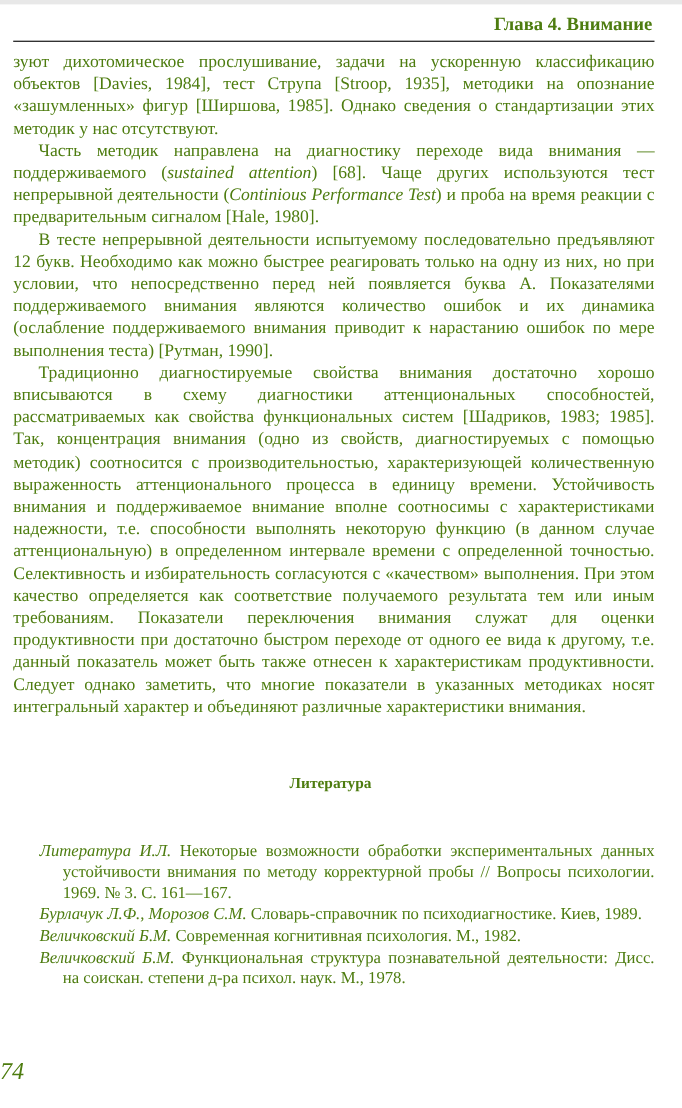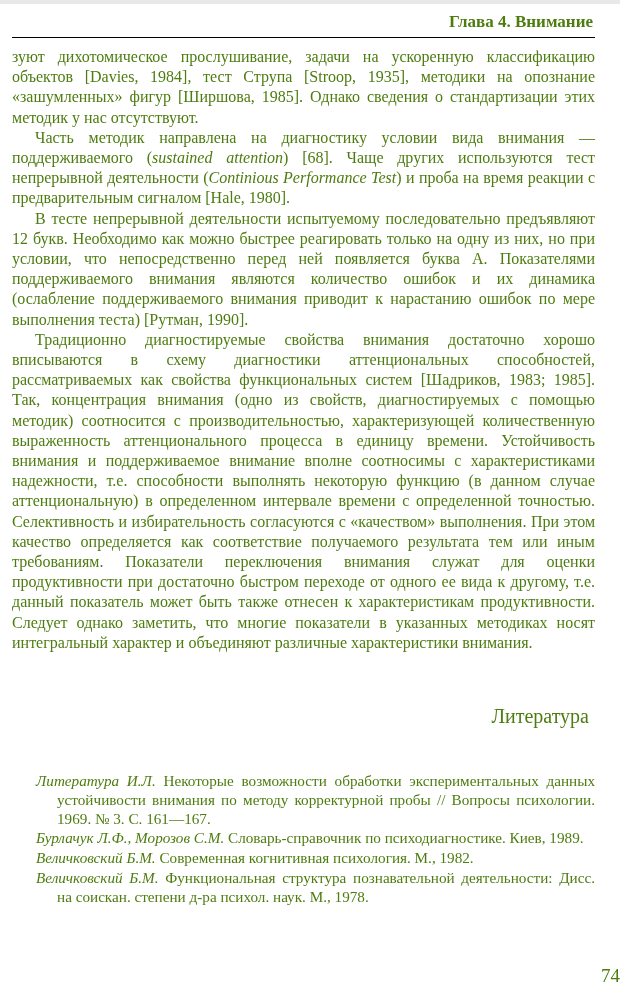--- a/index.html
+++ b/index.html
@@ -34,56 +34,57 @@
   .body-text p {
     margin: 0;
     font-size: 16px;
     line-height: 20.2px;
     text-align: justify;
   }
   .body-text p.indent {
     text-indent: 23px;
   }
   .lit-heading {
-    text-align: right;
-    font-weight: normal;
-    font-size: 20px;
+    text-align: center;
+    font-weight: bold;
+    font-size: 14px;
     margin: 52px 6px 44px 0;
   }
   .bibliography p {
     margin: 0 0 1px 24px;
     padding-left: 21px;
     text-indent: -21px;
     font-size: 15.2px;
     line-height: 18.8px;
     text-align: justify;
   }
   .page-number {
     position: absolute;
     left: 0;
     right: 0;
     bottom: 24px;
-    text-align: right;
-    font-size: 19px;
+    text-align: left;
+    font-size: 22px;
+    font-style: italic;
   }
   em { font-style: italic; }
 </style>
 </head>
 <body>
 
 <div class="page">
 
   <header>
     <div class="running-head">Глава 4. Внимание</div>
     <hr class="head-rule">
   </header>
 
   <main class="body-text">
     <p><span>зуют дихотомическое прослушивание, задачи на ускоренную классификацию объектов [Davies, 1984], тест Струпа [Stroop, 1935], методики на опознание «зашумленных» фигур [Ширшова, 1985]. Однако сведения о стандартизации этих методик у нас отсутствуют.</span></p>
-    <p class="indent"><span>Часть методик направлена на диагностику условии вида внимания — поддерживаемого (</span><em>sustained attention</em><span>) [68]. Чаще других используются тест непрерывной деятельности (</span><em>Continious Performance Test</em><span>) и проба на время реакции с предварительным сигналом [Hale, 1980].</span></p>
+    <p class="indent"><span>Часть методик направлена на диагностику переходе вида внимания — поддерживаемого (</span><em>sustained attention</em><span>) [68]. Чаще других используются тест непрерывной деятельности (</span><em>Continious Performance Test</em><span>) и проба на время реакции с предварительным сигналом [Hale, 1980].</span></p>
     <p class="indent"><span>В тесте непрерывной деятельности испытуемому последовательно предъявляют 12 букв. Необходимо как можно быстрее реагировать только на одну из них, но при условии, что непосредственно перед ней появляется буква А. Показателями поддерживаемого внимания являются количество ошибок и их динамика (ослабление поддерживаемого внимания приводит к нарастанию ошибок по мере выполнения теста) [Рутман, 1990].</span></p>
     <p class="indent"><span>Традиционно диагностируемые свойства внимания достаточно хорошо вписываются в схему диагностики аттенциональных способностей, рассматриваемых как свойства функциональных систем [Шадриков, 1983; 1985]. Так, концентрация внимания (одно из свойств, диагностируемых с помощью методик) соотносится с производительностью, характеризующей количественную выраженность аттенционального процесса в единицу времени. Устойчивость внимания и поддерживаемое внимание вполне соотносимы с характеристиками надежности, т.е. способности выполнять некоторую функцию (в данном случае аттенциональную) в определенном интервале времени с определенной точностью. Селективность и избирательность согласуются с «качеством» выполнения. При этом качество определяется как соответствие получаемого результата тем или иным требованиям. Показатели переключения внимания служат для оценки продуктивности при достаточно быстром переходе от одного ее вида к другому, т.е. данный показатель может быть также отнесен к характеристикам продуктивности. Следует однако заметить, что многие показатели в указанных методиках носят интегральный характер и объединяют различные характеристики внимания.</span></p>
   </main>
 
   <h2 class="lit-heading">Литература</h2>
 
   <section class="bibliography">
     <p><em>Литература И.Л.</em><span> Некоторые возможности обработки экспериментальных данных устойчивости внимания по методу корректурной пробы // Вопросы психологии. 1969. № 3. С. 161—167.</span></p>
     <p><em>Бурлачук Л.Ф., Морозов С.М.</em><span> Словарь-справочник по психодиагностике. Киев, 1989.</span></p>
     <p><em>Величковский Б.М.</em><span> Современная когнитивная психология. М., 1982.</span></p>

